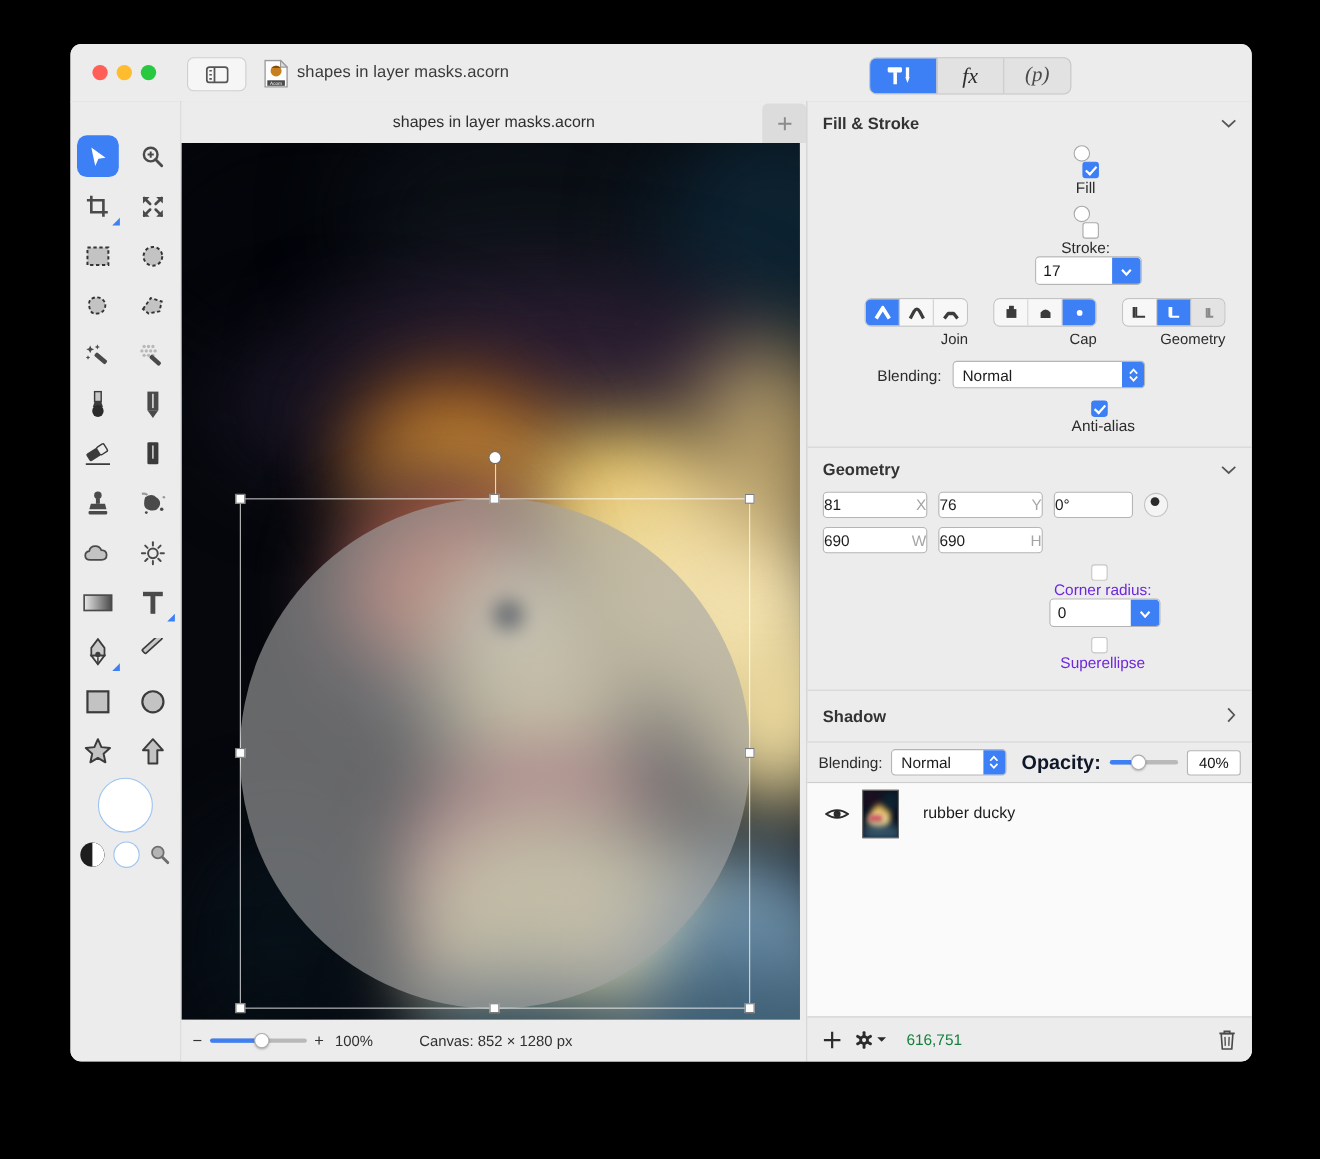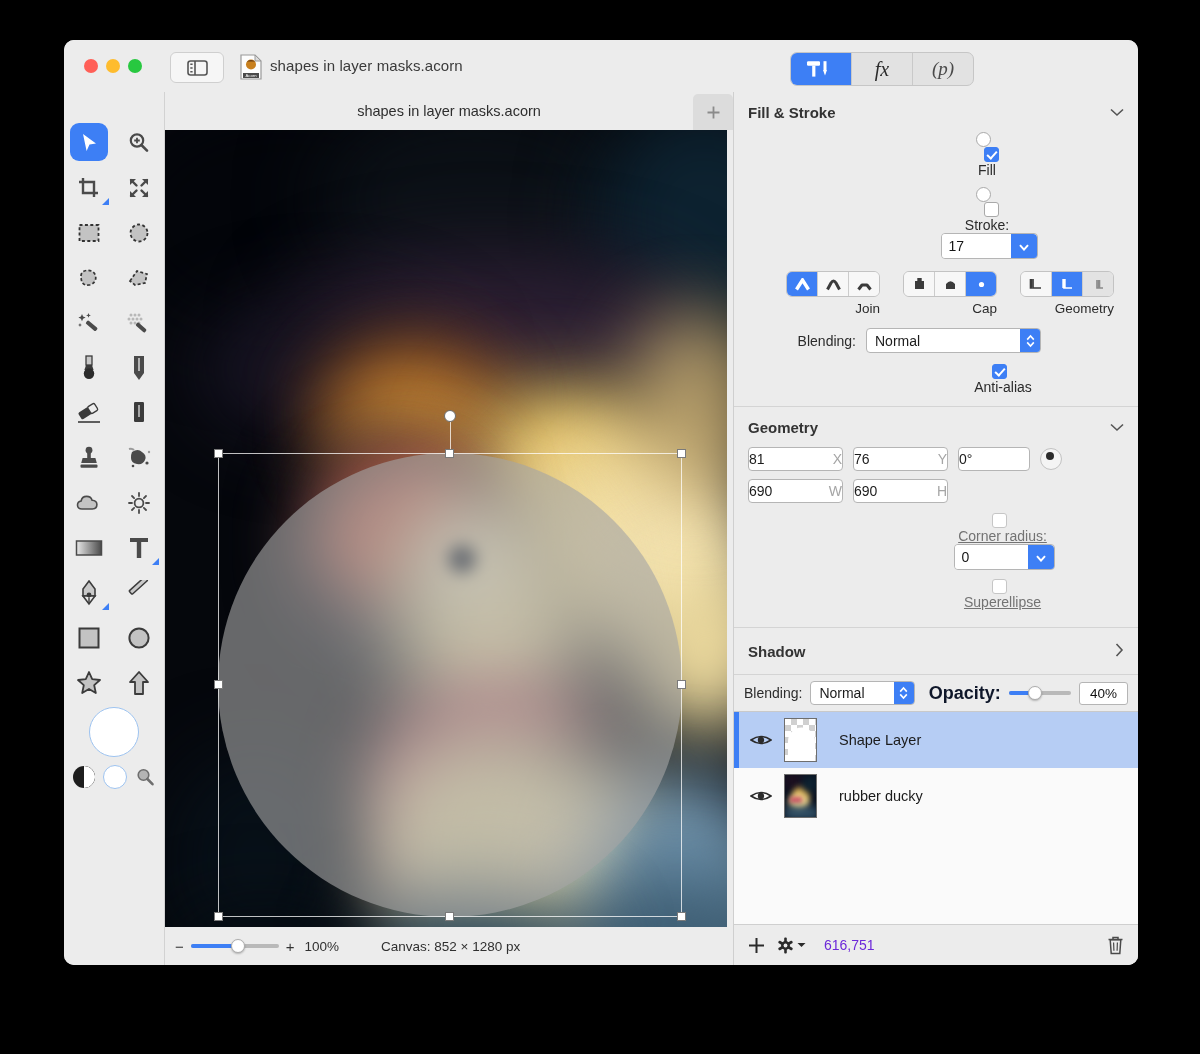--- a/index.html
+++ b/index.html
@@ -149,21 +149,21 @@
   .cbox.on:after{
     content:"";position:absolute;left:4px;top:1px;width:4px;height:8px;
     border:solid #fff;border-width:0 2px 2px 0;transform:rotate(42deg);
   }
   .cbox.dim{border-color:#c6c6c6;}
   .radio{
     width:15px;height:15px;border-radius:50%;border:1px solid #a9a9a9;background:#fff;
     box-sizing:border-box;flex:none;
   }
   .lbl{font-size:14px;color:#2b2b2b;margin-left:7px;}
-  .lbl.dim{color:#737373;text-decoration:underline;}
+  .lbl.dim{color:#6d28d9;}
   .numfield{
     height:24px;border:1px solid #b5b5b5;border-radius:4px;background:#fff;
     display:flex;align-items:center;padding:0 0;font-size:14px;color:#1c1c1c;
     box-sizing:border-box;
   }
   .stepper{
     width:26px;height:26px;background:#3d7ff5;border-radius:0 4px 4px 0;
     display:flex;align-items:center;justify-content:center;flex:none;
   }
   .segbtns{display:flex;border:1px solid #c3c3c3;border-radius:6px;overflow:hidden;background:#f3f3f3;}
@@ -211,21 +211,21 @@
       linear-gradient(45deg,#d0d0d0 25%,transparent 25%,transparent 75%,#d0d0d0 75%),
       linear-gradient(45deg,#d0d0d0 25%,transparent 25%,transparent 75%,#d0d0d0 75%);
     background-size:12px 12px;background-position:0 0,6px 6px;background-color:#fff;
   }
   .layername{margin-left:22px;font-size:14.5px;color:#1b1b1b;}
 
   .layerfoot{
     height:40px;background:#ececec;border-top:1px solid #cfcfcf;
     display:flex;align-items:center;padding:0 14px;gap:12px;position:relative;
   }
-  .count{font-size:14px;color:#6d28d9;margin-left:6px;}
+  .count{font-size:14px;color:#15803d;margin-left:6px;}
 </style>
 </head>
 <body>
 
 <div class="window">
 
   <div class="titlebar">
     <div class="traffic">
       <div class="tl r"></div>
       <div class="tl y"></div>
@@ -784,33 +784,20 @@
         </div>
         <span style="font-size:18px;color:#0f172a;margin-left:6px;font-weight:bold;">Opacity:</span>
         <div class="opslider">
           <div class="fill"></div>
             <div class="knob"></div>
         </div>
         <div class="opval">40%</div>
       </div>
 
       <div class="layerlist">
-        <div class="layerrow sel">
-          <svg width="22" height="14" viewBox="0 0 22 14">
-            <path d="M1 7 Q11 0 21 7 Q11 14 1 7 Z" fill="none" stroke="#2b2b2b" stroke-width="1.6"></path>
-            <circle cx="11" cy="7" r="3.2" fill="#2b2b2b"></circle>
-          </svg>
-          <div class="thumb">
-            <div class="checker"></div>
-            <svg width="33" height="44" viewBox="0 0 33 44" style="position:absolute;left:0;top:0;">
-              <path d="M3 44 L3 22 A13.5 13.5 0 0 1 30 22 L30 44 Z" fill="#ffffff"></path>
-            </svg>
-          </div>
-          <span class="layername">Shape Layer</span>
-        </div>
 
         <div class="layerrow">
           <svg width="22" height="14" viewBox="0 0 22 14">
             <path d="M1 7 Q11 0 21 7 Q11 14 1 7 Z" fill="none" stroke="#2b2b2b" stroke-width="1.6"></path>
             <circle cx="11" cy="7" r="3.2" fill="#2b2b2b"></circle>
           </svg>
           <div class="thumb" style="background:#0a1018;">
             <div style="position:absolute;inset:0;background:#0a1220;"></div>
             <div style="position:absolute;left:-2px;top:-2px;width:20px;height:16px;background:#1c1020;filter:blur(4px);"></div>
             <div style="position:absolute;left:8px;top:12px;width:16px;height:16px;background:#e7b44f;filter:blur(3px);border-radius:50%;"></div>

